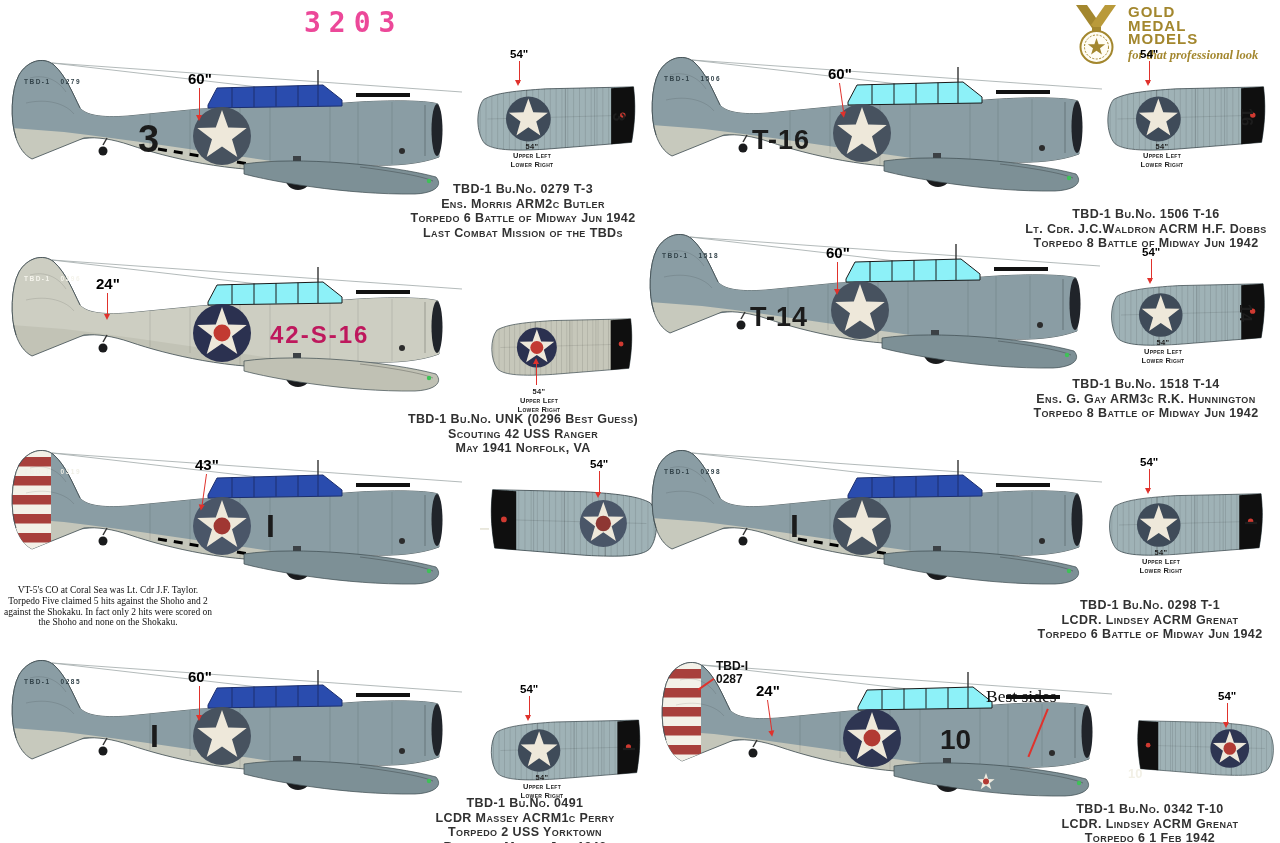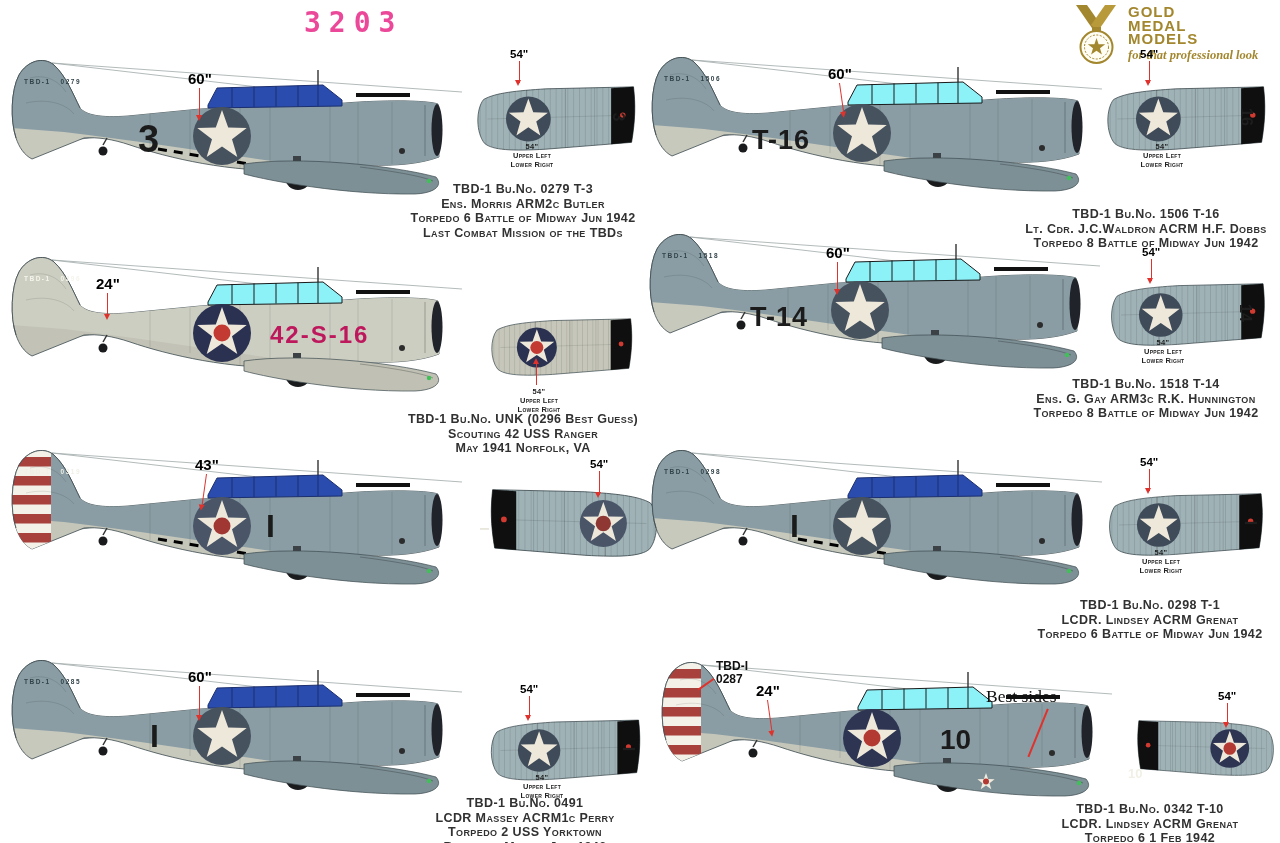--- a/index.html
+++ b/index.html
@@ -284,20 +284,21 @@
       <g transform="translate(190,0) scale(-1,1)">
           <use href="#wingshape"></use>
         </g>
     </svg>
     <div class="wmeas" style="left:118px;top:-4px;">
       <span>54"</span>
       <i class="ar" style="height:24px;"></i>
     </div>
     <div class="wnum" style="left:10px;top:60px;font-size:12px;">I</div>
   </div>
+  <div class="note-serif" style="left:2px;top:147px;width:212px;">VT-5's CO at Coral Sea was Lt. Cdr J.F. Taylor. Torpedo Five claimed 5 hits against the Shoho and 2 against the Shokaku. In fact only 2 hits were scored on the Shoho and none on the Shokaku.</div>
 </div>
 
 <div class="panel" style="left: 640px; top: 438px; width: 640px; height: 210px; --upper: #8a9da4; --lower: #c7c9bd; --wingtop: #7d9096; --canopy: #2a4cae; --frame: #1c2f6e; --disc: #47525f; --center: transparent; --stripes: none; --hook: inline; --wingstar: none; --wsurf: #9fb2b6; --wdisc: #3f4b59; --wcenter: transparent; --tailc: #33434a; --wnumc: #1d1d1d;">
   <svg class="plane" viewBox="0 0 470 160" width="470" height="160">
       <use href="#plane"></use>
     </svg>
   <div class="tail" style="left:24px;top:30px;">TBD-1   0298</div>
   <div class="fcode" style="left:150px;top:72px;font-size:32px;">I</div>
   <div class="wing" style="left:460px;top:30px;width:180px;height:114px;">
     <svg viewBox="0 0 190 120" width="180" height="114">

